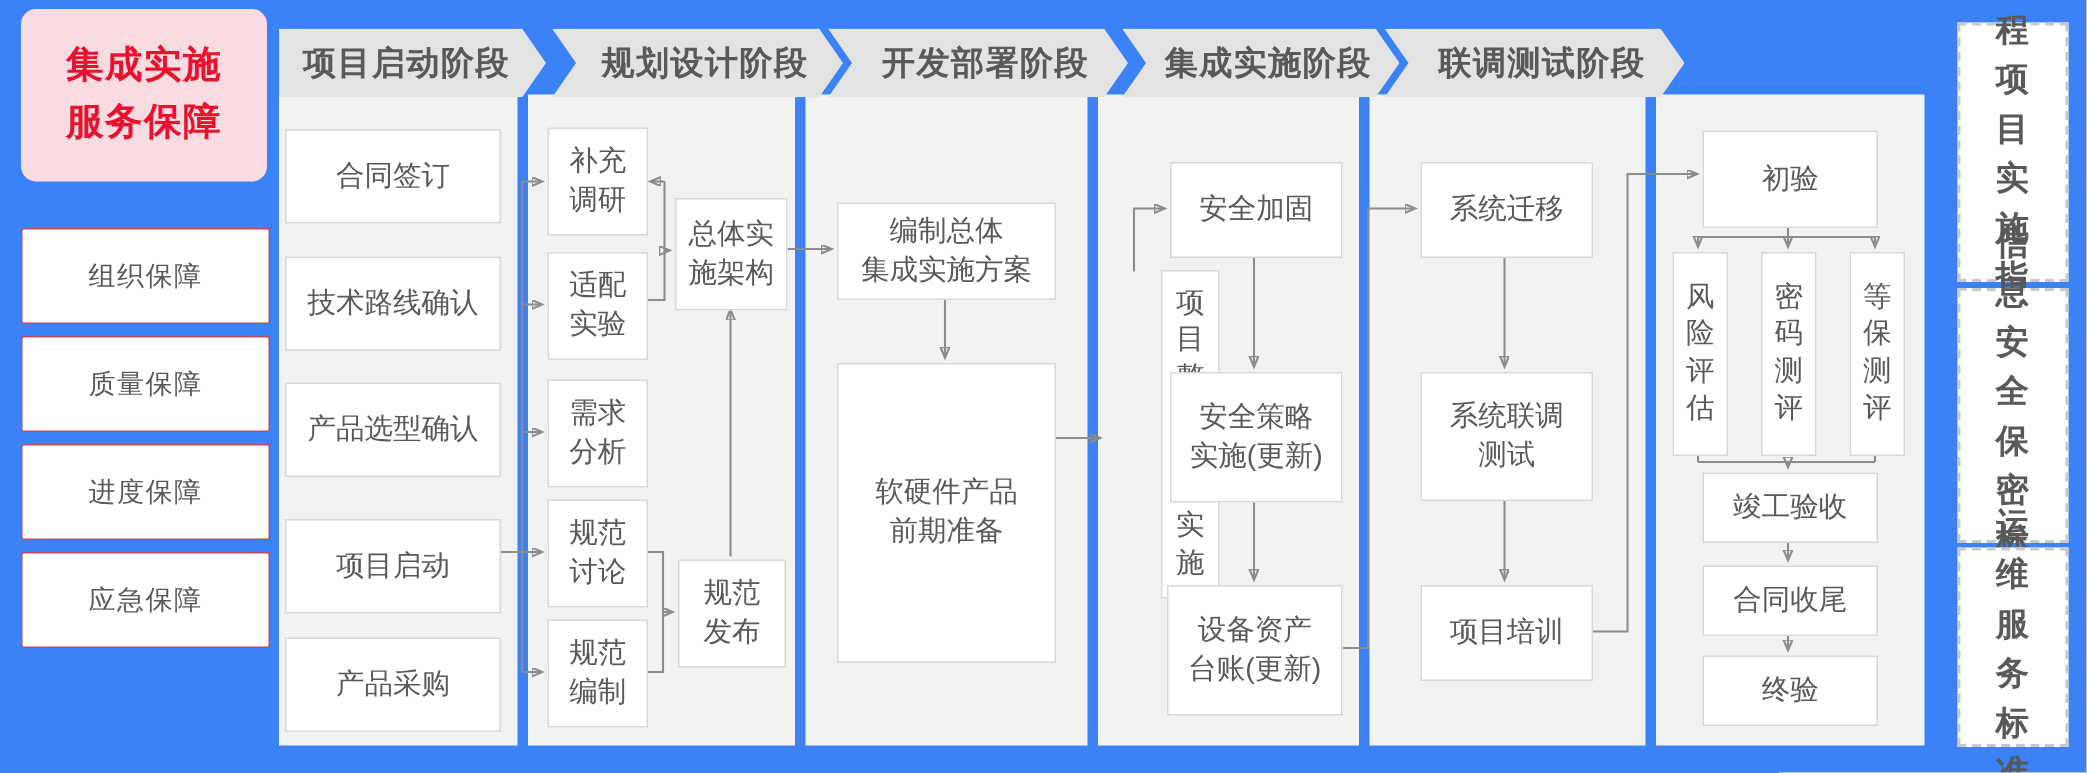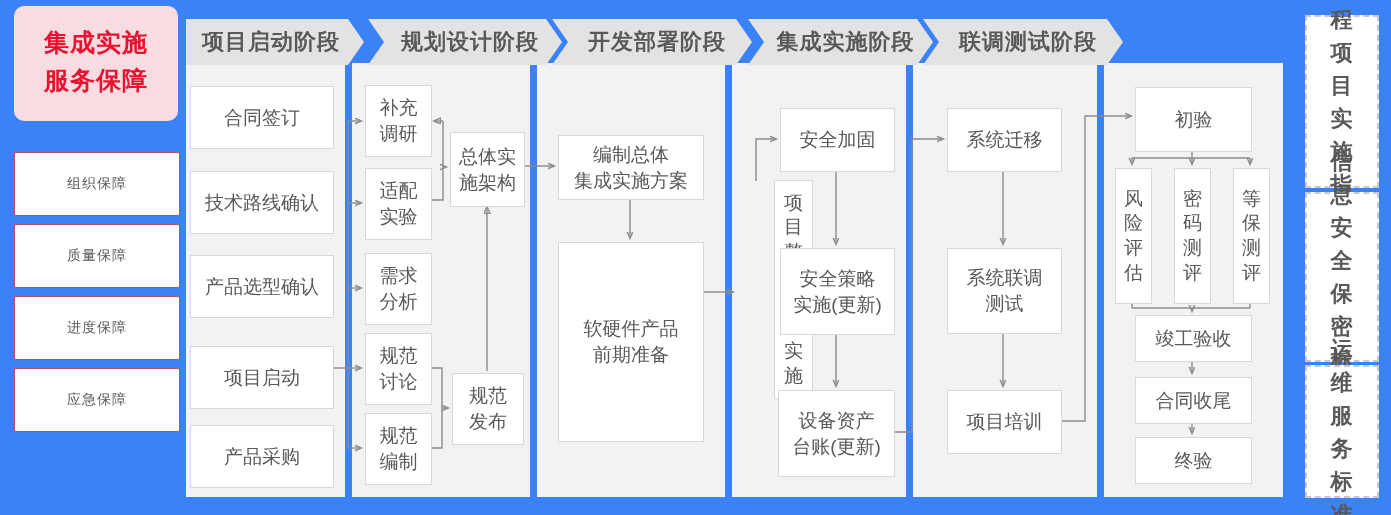--- a/index.html
+++ b/index.html
@@ -21,21 +21,21 @@
         display:flex;align-items:center;justify-content:center;text-align:center;
         color:#595959;font-size:19px;line-height:1.35;white-space:pre-line;}
   .node .vtext{width:1.08em;word-break:break-all;line-height:1.3;text-align:center;}
 
   
   .lsb-title{position:absolute;left:14px;top:6px;width:164px;height:115px;background:#f9dce2;
              border-radius:10px;display:flex;align-items:center;justify-content:center;text-align:right;
              color:#e8122f;font-size:25px;font-weight:bold;line-height:1.5;white-space:pre-line;letter-spacing:1px;font-family:Liberation Mono, monospace;}
   .lsb-item{position:absolute;left:14px;width:164px;height:62px;background:#ffffff;
             border:1px solid #c6485f;border-radius:2px;display:flex;align-items:center;justify-content:center;
-            color:#595959;font-size:14px;letter-spacing:1px;}
+            color:#595959;font-size:18px;letter-spacing:1px;}
 
   
   .rsb{position:absolute;left:1305px;width:74px;background:#ffffff;border:2px dashed #c9c9c9;
        display:flex;align-items:center;justify-content:center;text-align:center;
        color:#595959;font-size:22px;font-weight:bold;line-height:1.5;white-space:pre-line;
        letter-spacing:0.55em;padding-left:0.5em;box-sizing:border-box;}
 
   svg.wires{position:absolute;left:0;top:0;pointer-events:none;}
   svg.wires path{fill:none;stroke:#8c8c8c;stroke-width:1.4;}
 </style>

